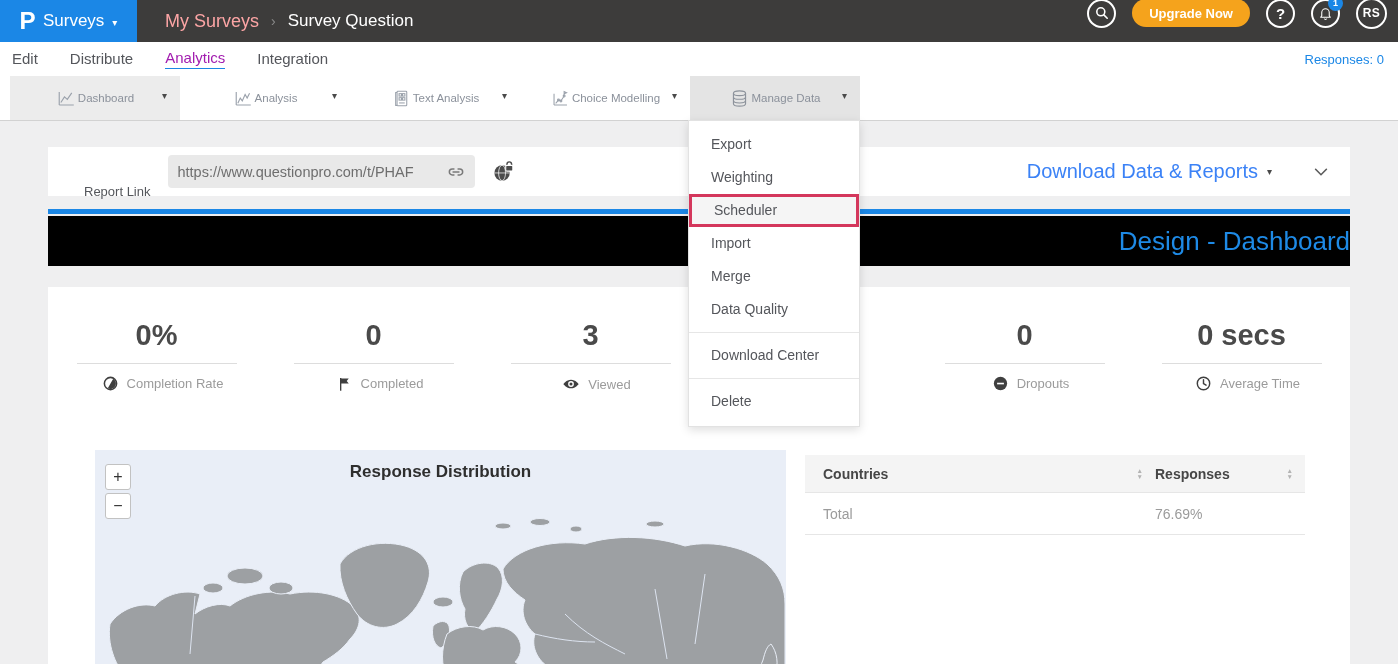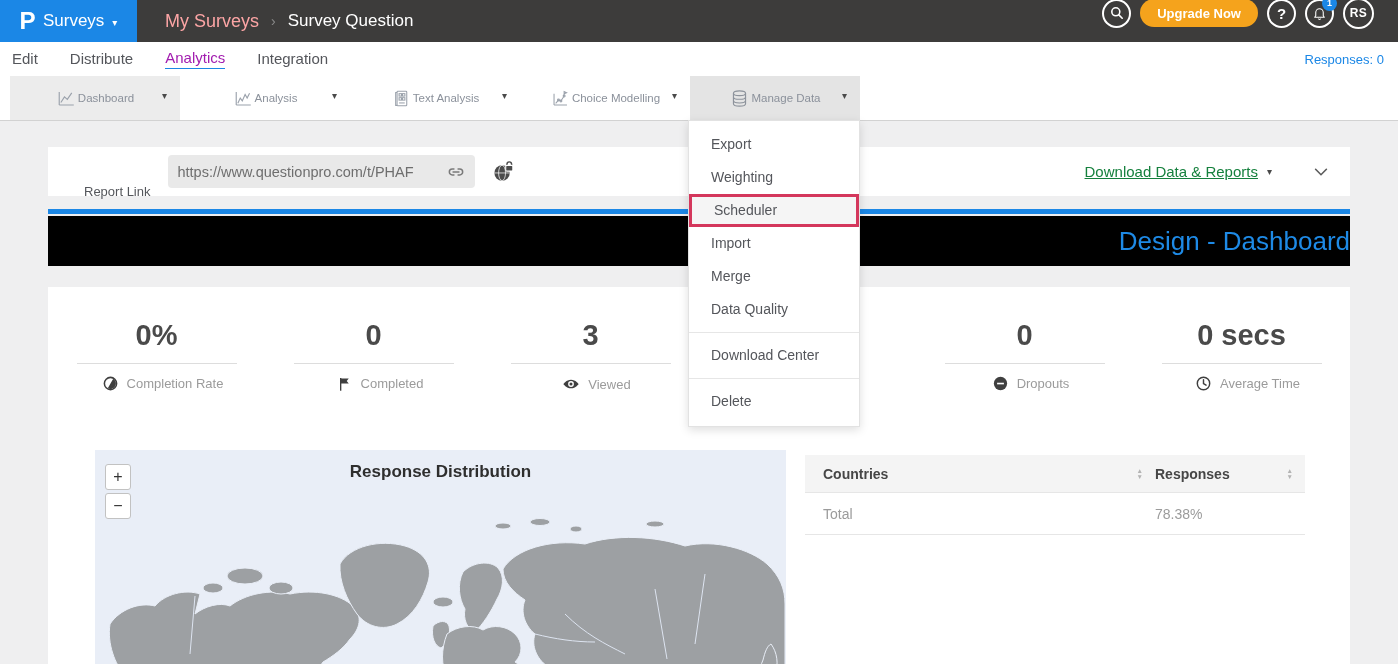--- a/index.html
+++ b/index.html
@@ -12,22 +12,22 @@
             display:flex; align-items:center; }
   .brand { width:137px; height:42px; background:#1b87e6; display:flex; align-items:center;
            justify-content:center; gap:8px; cursor:pointer; }
   .logo { color:#fff; font-size:23px; font-weight:700; transform:scaleX(1.05); }
   .brand-label { color:#fff; font-size:17px; }
   .brand .caret { color:#fff; font-size:10px; margin-top:2px; }
   .breadcrumb { display:flex; align-items:center; margin-left:28px; gap:12px; }
   .bc-parent { color:#fca5a5; font-size:18px; cursor:pointer; }
   .bc-sep { color:#8a8a8a; font-size:14px; }
   .bc-current { color:#fff; font-size:17px; }
-  .topbar-right { position:absolute; right:24px; top:0; height:26px; display:flex;
-                  align-items:center; gap:9px; }
+  .topbar-right { position:absolute; right:11px; top:0; height:26px; display:flex;
+                  align-items:center; gap:16px; }
   .circle-btn { width:29px; height:29px; border:2px solid #fff; border-radius:50%;
                 display:flex; align-items:center; justify-content:center; color:#fff;
                 cursor:pointer; position:relative; flex:0 0 auto; }
   .help-q { font-size:15px; font-weight:700; }
   .avatar { width:31px; height:31px; font-size:12px; font-weight:700; letter-spacing:.3px; }
   .upgrade { background:#f5a31c; border:none; border-radius:15px; height:28px; padding:0 17px;
              color:#fff; font-size:13px; font-weight:700; cursor:pointer;
              font-family:"Liberation Sans", sans-serif; }
   .badge { position:absolute; top:-5px; right:-5px; width:15px; height:15px; background:#1b87e6;
            border-radius:50%; color:#fff; font-size:9px; font-weight:700; display:flex;
@@ -54,21 +54,21 @@
 
   
   .report-bar { position:absolute; left:48px; right:48px; top:147px; height:49px; background:#fff;
                 display:flex; align-items:center; }
   .report-label { margin-left:36px; font-size:13px; color:#54565b;margin-top:40px; }
   .url-box { margin-left:18px; width:307px; height:33px; background:#e9e9e9; border-radius:4px;
              display:flex; align-items:center; padding:0 9px; cursor:pointer; }
   .url-text { font-size:14.5px; color:#6e6e6e; white-space:nowrap; overflow:hidden; flex:1; }
   .globe-btn { margin-left:16px; cursor:pointer; display:flex; }
   .bar-right { margin-left:auto; display:flex; align-items:center; }
-  .download-label { font-size:15px; color:#15803d; cursor:pointer;text-decoration:underline; }
+  .download-label { font-size:20px; color:#3b82f6; cursor:pointer; }
   .download-caret { font-size:10px; color:#4a4a4a; margin-left:9px; margin-right:40px; }
   .collapse-chevron { margin-right:20px; cursor:pointer; display:flex; }
 
   
   .blue-line { position:absolute; left:48px; right:48px; top:209px; height:5px; background:#1b87e6; }
   .title-band { position:absolute; left:48px; right:48px; top:216px; height:50px; background:#000000;text-align:right; }
   .page-title { font-size:26px; color:#1e8ae6; padding-left:18px; line-height:50px; }
 
   
   .card { position:absolute; left:48px; right:48px; top:287px; bottom:0; background:#fff;
@@ -399,21 +399,21 @@
         <div class="th2">
           <span class="th-label">Responses</span>
           <span class="sort">
               <span>▲</span>
               <span>▼</span>
             </span>
         </div>
       </div>
       <div class="trow">
         <div class="tc1">Total</div>
-        <div class="tc2">78.38%</div>
+        <div class="tc2">76.69%</div>
       </div>
     </div>
   </div>
 
   <div class="menu">
     <div class="menu-item">Export</div>
     <div class="menu-item">Weighting</div>
     <div class="menu-item highlighted">Scheduler</div>
     <div class="menu-item">Import</div>
     <div class="menu-item">Merge</div>

